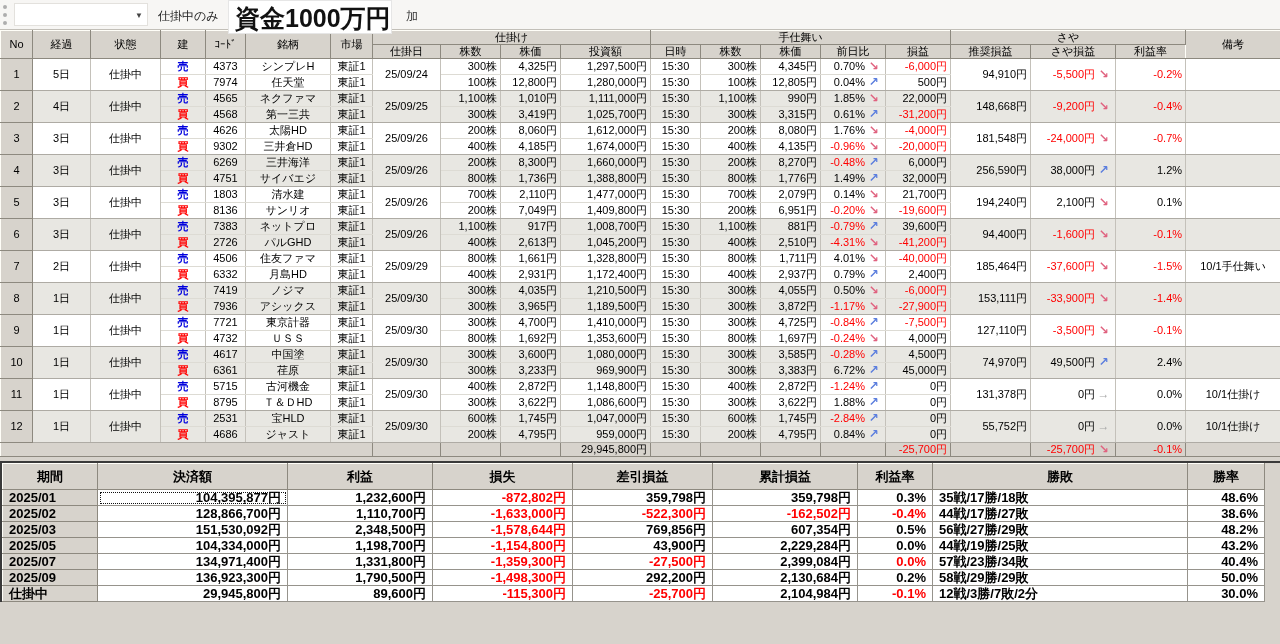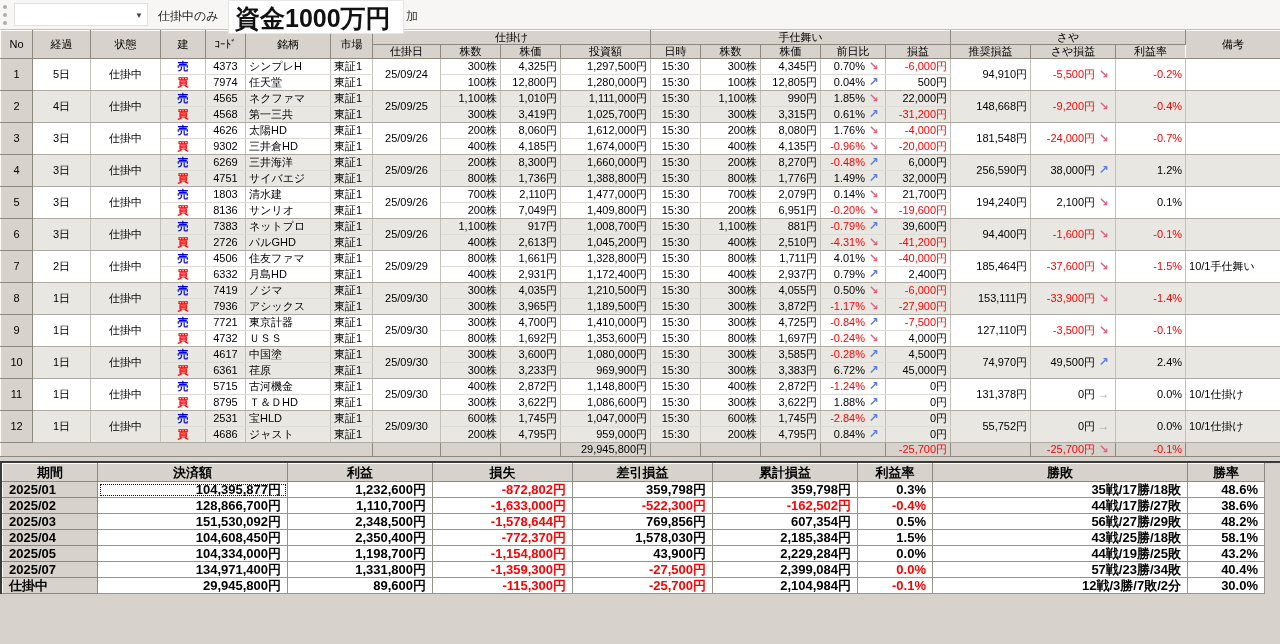--- a/index.html
+++ b/index.html
@@ -7,58 +7,58 @@
   body { font-family:"Liberation Sans","DejaVu Sans",sans-serif; background:#d7d3cc; }
   .app { position:relative; width:1280px; height:644px; }
 
   
   .toolbar { position:relative; height:30px; background:#f7f6f4; border-bottom:1px solid #c2bfb8; }
   .grip { position:absolute; left:3px; top:5px; height:20px; width:0; border-left:4px dotted #adadad; }
   .combo { position:absolute; left:14px; top:3px; width:134px; height:23px; background:#ffffff; border:1px solid #e3e1dd; }
   .combo-arrow { position:absolute; right:4px; top:7px; font-size:8px; color:#444; }
   .filter-label { position:absolute; left:158px; top:8px; font-size:12px; color:#222; white-space:nowrap; }
   .capital { position:absolute; left:228px; top:0; height:34px; background:#ffffff; z-index:6;
-             font-size:25px; font-weight:bold; color:#111; padding:1px 12px 3px 6px; white-space:nowrap;
+             font-size:25px; font-weight:bold; color:#111; padding:1px 0 3px 6px; white-space:nowrap;
              border:1px solid #e6e6e6; }
   .partial { position:absolute; left:406px; top:8px; font-size:12px; color:#333; }
 
   
   table.main { width:1280px; table-layout:fixed; border-collapse:collapse; font-size:11px; color:#000; background:#fff; }
   .main th { background:#d7d3cc; font-weight:normal; height:14px; line-height:13px; font-size:11px;
              border:1px solid; border-color:#fffef8 #8d897f #8d897f #fffef8; padding:0 2px;
              overflow:hidden; white-space:nowrap; text-align:center; }
   .main td { height:16px; line-height:15px; padding:0 3px; white-space:nowrap; overflow:hidden;
              border-right:1px solid #c4c1ba; border-bottom:1px solid #aeaba4; }
   .main td.l1 { border-bottom:1px solid #dddbd4; }
   .main td.gray { background:#d7d3cc; border:1px solid; border-color:#fffef8 #8d897f #8d897f #fffef8; }
   .bg0 { background:#ffffff; }
   .bg1 { background:#e8e7e2; }
   .ctr { text-align:center; }
   .num { text-align:right; padding-right:5px; }
   .pr10 { padding-right:10px; }
   .pr8 { padding-right:8px; }
-  .left { text-align:left; }
+  .left { text-align:center; }
   .red { color:#ff0000; }
   .sell { color:#0000dd; font-weight:bold; }
   .buy { color:#ff0000; font-weight:bold; }
   .arr { display:inline-block; width:17px; text-align:center; font-weight:bold; font-size:12px; }
   .arr.down { color:#e0627f; }
   .arr.up { color:#5b7ede; }
   .arr.right { color:#a8a8a8; }
   .main tr.total td { height:14px; line-height:13px; }
 
   
   .summary-wrap { margin-top:4px; border-top:2px solid #3a3a3a; border-left:2px solid #3a3a3a; background:#d7d3cc; }
   table.summary { width:1278px; table-layout:fixed; border-collapse:collapse; font-size:13px; font-weight:bold; color:#000; }
-  .summary th { height:18px; line-height:17px; background:#d7d3cc; font-size:13px;
+  .summary th { height:26px; line-height:17px; background:#d7d3cc; font-size:13px;
                 border:1px solid; border-color:#fffef8 #8d897f #8d897f #fffef8; white-space:nowrap; overflow:hidden; }
   .summary td { height:16px; line-height:15px; background:#ffffff; border:1px solid #96938c;
                 padding:0 6px; white-space:nowrap; overflow:hidden; }
   .summary td.period { background:#d7d3cc; border:1px solid; border-color:#fffef8 #8d897f #8d897f #fffef8; text-align:left; }
-  .summary td.rec { text-align:right; }
+  .summary td.rec { text-align:left; }
   .summary td.selected { outline:1px dotted #111; outline-offset:-3px; }
   .summary .spare, .summary th.spare { background:#d7d3cc; border-top:none; border-right:none; border-bottom:none; border-left:1px solid #96938c; }
 </style>
 </head>
 <body>
 
 <div class="app">
 
   <div class="toolbar">
     <div class="grip"></div>
@@ -633,32 +633,20 @@
             <td class="num">2,348,500円</td>
             <td class="num red">-1,578,644円</td>
             <td class="num">769,856円</td>
             <td class="num">607,354円</td>
             <td class="num">0.5%</td>
             <td class="rec">56戦/27勝/29敗</td>
             <td class="num">48.2%</td>
             <td class="spare"></td>
           </tr>
           <tr>
-            <td class="period">2025/04</td>
-            <td class="num">104,608,450円</td>
-            <td class="num">2,350,400円</td>
-            <td class="num red">-772,370円</td>
-            <td class="num">1,578,030円</td>
-            <td class="num">2,185,384円</td>
-            <td class="num">1.5%</td>
-            <td class="rec">43戦/25勝/18敗</td>
-            <td class="num">58.1%</td>
-            <td class="spare"></td>
-          </tr>
-          <tr>
             <td class="period">2025/05</td>
             <td class="num">104,334,000円</td>
             <td class="num">1,198,700円</td>
             <td class="num red">-1,154,800円</td>
             <td class="num">43,900円</td>
             <td class="num">2,229,284円</td>
             <td class="num">0.0%</td>
             <td class="rec">44戦/19勝/25敗</td>
             <td class="num">43.2%</td>
             <td class="spare"></td>
@@ -669,20 +657,32 @@
             <td class="num">1,331,800円</td>
             <td class="num red">-1,359,300円</td>
             <td class="num red">-27,500円</td>
             <td class="num">2,399,084円</td>
             <td class="num red">0.0%</td>
             <td class="rec">57戦/23勝/34敗</td>
             <td class="num">40.4%</td>
             <td class="spare"></td>
           </tr>
           <tr>
+            <td class="period">2025/09</td>
+            <td class="num">136,923,300円</td>
+            <td class="num">1,790,500円</td>
+            <td class="num red">-1,498,300円</td>
+            <td class="num">292,200円</td>
+            <td class="num">2,130,684円</td>
+            <td class="num">0.2%</td>
+            <td class="rec">58戦/29勝/29敗</td>
+            <td class="num">50.0%</td>
+            <td class="spare"></td>
+          </tr>
+          <tr>
             <td class="period">仕掛中</td>
             <td class="num">29,945,800円</td>
             <td class="num">89,600円</td>
             <td class="num red">-115,300円</td>
             <td class="num red">-25,700円</td>
             <td class="num">2,104,984円</td>
             <td class="num red">-0.1%</td>
             <td class="rec">12戦/3勝/7敗/2分</td>
             <td class="num">30.0%</td>
             <td class="spare"></td>

